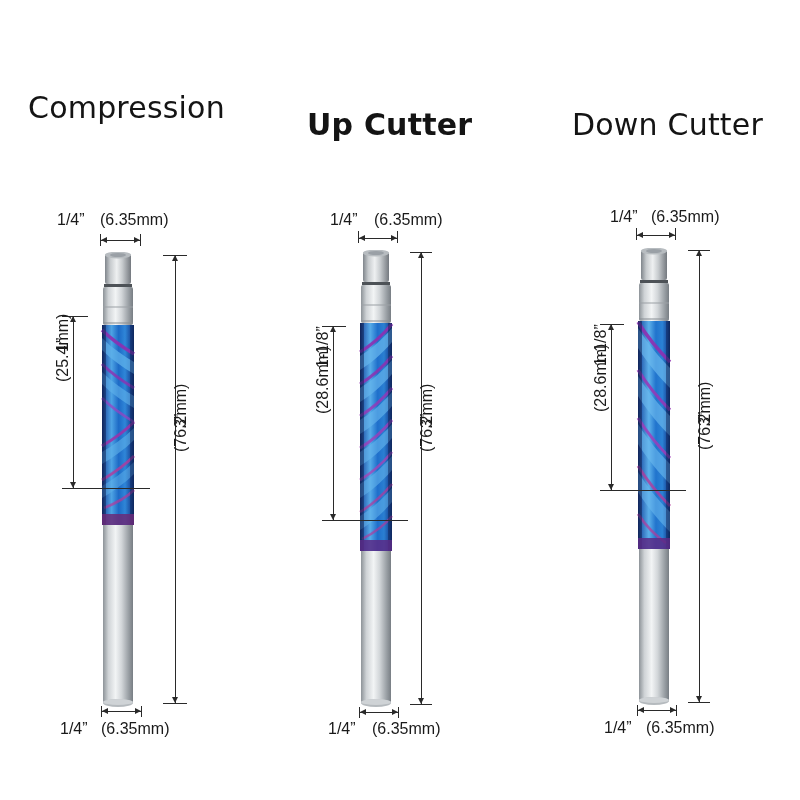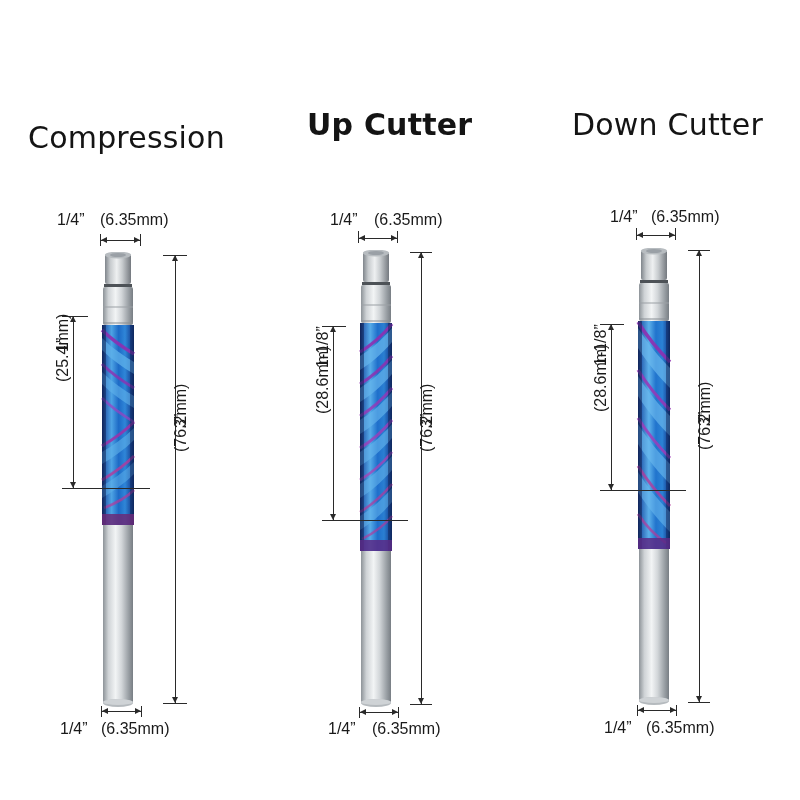--- a/index.html
+++ b/index.html
@@ -95,21 +95,21 @@
   .bit { position: absolute; }
   .bit svg { display: block; }
 </style>
 </head>
 <body>
 
 <div id="stage">
 
   <div>
 
-    <div class="col-title" style="left:28px; top:120px;text-align:center;">Compression</div>
+    <div class="col-title" style="left:28px; top:90px;text-align:center;">Compression</div>
 
     <div class="dim-text" style="left:57px; top:211px;">1/4”</div>
     <div class="dim-text" style="left:100px; top:211px;">(6.35mm)</div>
 
     <div class="tick-v" style="left:100px; top:234px; height:12px;"></div>
     <div class="tick-v" style="left:140px; top:234px; height:12px;"></div>
     <div class="hrule" style="left:101px; top:240px; width:39px;"></div>
 
     <div class="bit" style="left:92px; top:252px;">
       <svg width="60" height="460" viewBox="0 0 60 460">

